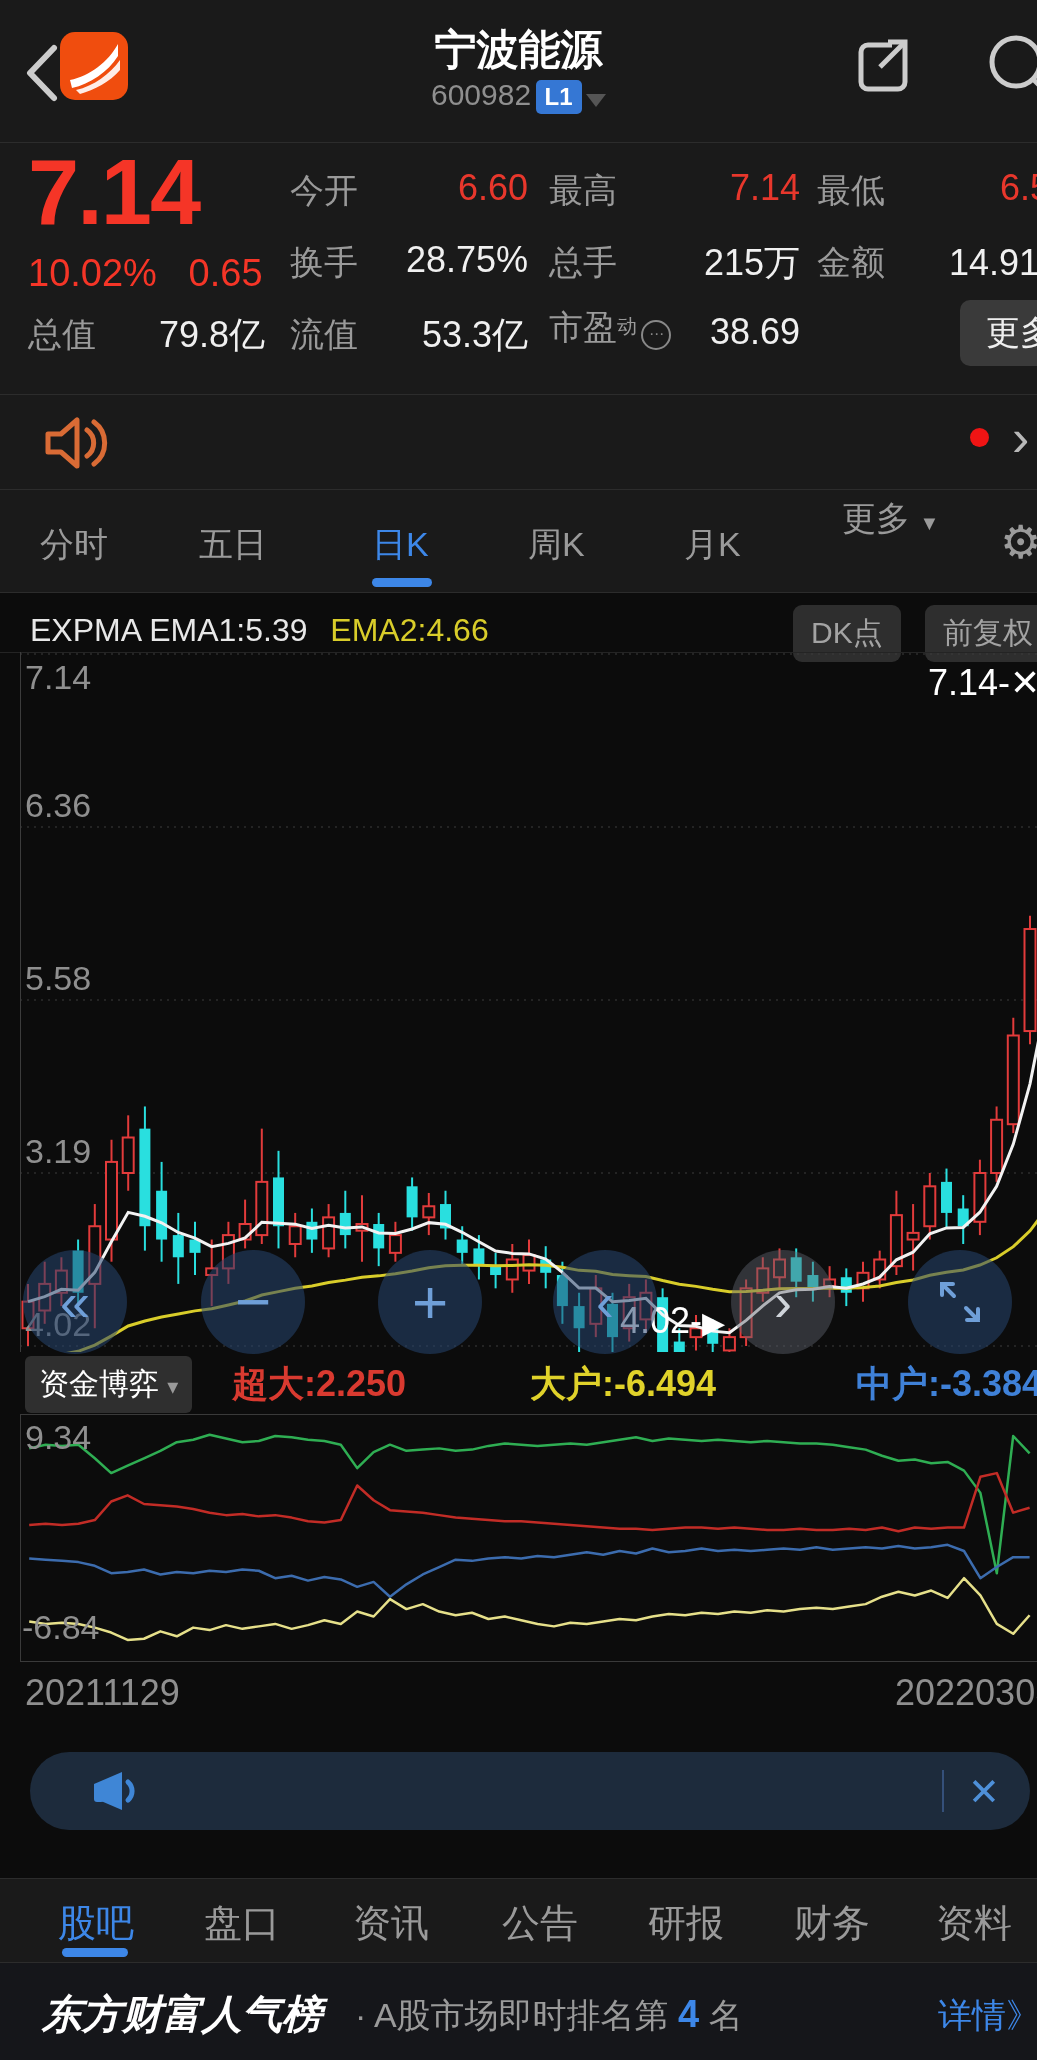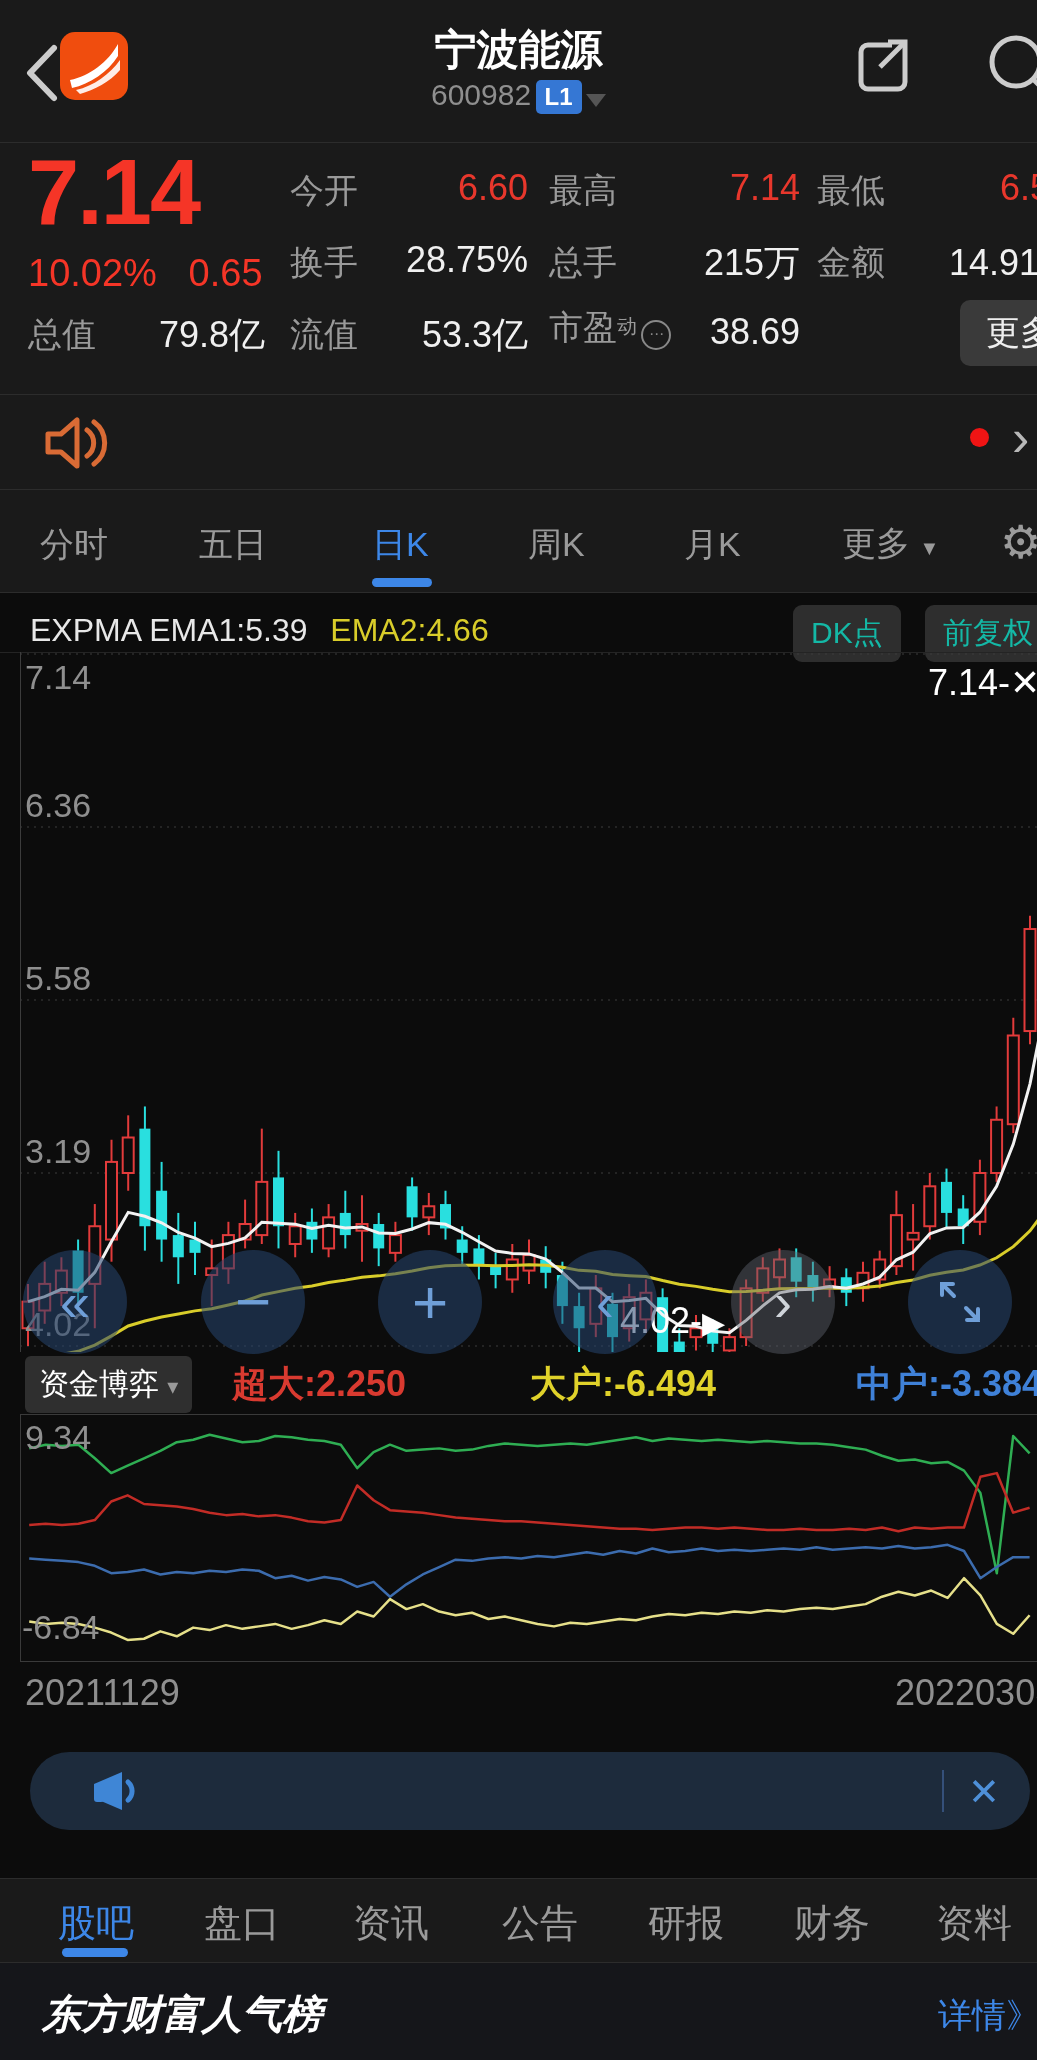--- a/index.html
+++ b/index.html
@@ -23,21 +23,21 @@
             padding:10px 26px;white-space:nowrap;}
   .ticker-text{font-size:36px;color:#f2f2f2;white-space:nowrap;}
   .reddot{width:19px;height:19px;border-radius:50%;background:#f01414;}
   .chev{color:#b8b8b8;font-size:52px;line-height:40px;}
   .ptab{font-size:34px;color:#9a9a9a;white-space:nowrap;}
   .ptab.active{color:#3d87e8;}
   .pill{position:absolute;height:9px;border-radius:5px;background:#3d87e8;}
   .gear{font-size:46px;color:#9a9a9a;}
   .indrow{font-size:32px;white-space:nowrap;}
   .ind-white{color:#e8e8e8;} .ind-yellow{color:#d9cd2a;}
-  .kbtn{background:#2e2e2e;color:#14b8a6;font-size:30px;border-radius:9px;
+  .kbtn{background:#2e2e2e;color:#a3a3a3;font-size:30px;border-radius:9px;
         padding:8px 18px;white-space:nowrap;}
   .ylab{font-size:34px;color:#8f8f8f;}
   .pricetag{font-size:36px;color:#fff;white-space:nowrap;}
   .lowtag{font-size:36px;color:#fff;white-space:nowrap;}
   .cbtn{width:104px;height:104px;border-radius:50%;background:rgba(38,70,112,0.55);
         display:flex;align-items:center;justify-content:center;}
   .cbtn.light{background:rgba(95,100,110,0.45);}
   .cbtn .g{color:#6f9fd8;font-size:54px;line-height:54px;}
   .cbtn.light .g{color:#cfd4da;}
   .fundsel{background:#2f2f2f;border-radius:6px;color:#fff;font-size:30px;
@@ -139,21 +139,21 @@
   <div class="abs chev" style="left:1012px;top:22px;">›</div>
 </div>
 <div class="abs divider" style="top:489px;"></div>
 
 <div class="abs ptab" style="left:40px;top:522px;">分时</div>
 <div class="abs ptab" style="left:199px;top:522px;">五日</div>
 <div class="abs ptab active" style="left:372px;top:522px;">日K</div>
 <div class="pill" style="left:372px;top:578px;width:60px;"></div>
 <div class="abs ptab" style="left:528px;top:522px;">周K</div>
 <div class="abs ptab" style="left:684px;top:522px;">月K</div>
-<div class="abs ptab" style="left:842px;top:521px;text-align:right;">
+<div class="abs ptab" style="left:842px;top:496px;text-align:right;">
   <span>更多</span>
   <span style="font-size:20px;">▼</span>
 </div>
 <div class="abs gear" style="left:1000px;top:515px;">⚙</div>
 <div class="abs divider" style="top:592px;"></div>
 
 <div class="abs indrow" style="left:30px;top:612px;">
   <span class="ind-white">EXPMA EMA1:5.39</span>
   <span class="ind-yellow" style="margin-left:14px;">EMA2:4.66</span>
 </div>
@@ -369,16 +369,22 @@
 <div class="pill" style="left:62px;top:1948px;width:66px;"></div>
 <div class="abs btab" style="left:204px;top:1898px;">盘口</div>
 <div class="abs btab" style="left:353px;top:1898px;">资讯</div>
 <div class="abs btab" style="left:502px;top:1898px;">公告</div>
 <div class="abs btab" style="left:648px;top:1898px;">研报</div>
 <div class="abs btab" style="left:794px;top:1898px;">财务</div>
 <div class="abs btab" style="left:936px;top:1898px;">资料</div>
 
 <div class="abs rankbar" style="border-top:1px solid #2c2c2c;">
   <div class="abs brand" style="left:42px;top:24px;">东方财富人气榜</div>
+  <div class="abs ranktext" style="left:355px;top:30px;">
+    <span>·</span>
+    <span>A股市场即时排名第</span>
+    <span class="rankblue" style="font-size:38px;font-weight:bold;">4</span>
+    <span>名</span>
+  </div>
   <div class="abs detail" style="left:938px;top:30px;">
     <span>详情</span><span>》</span>
   </div>
 </div>
 
 </body></html>

